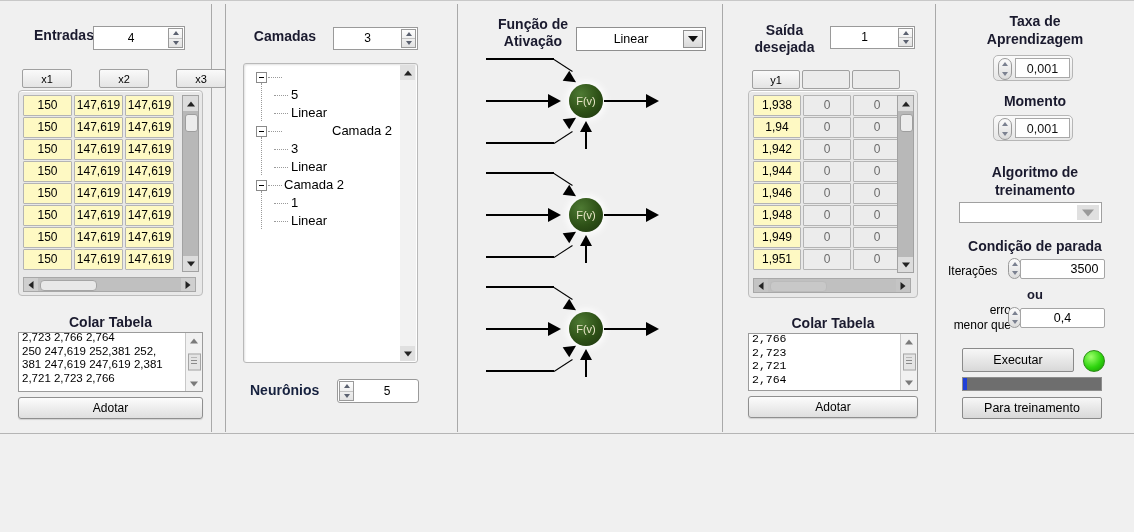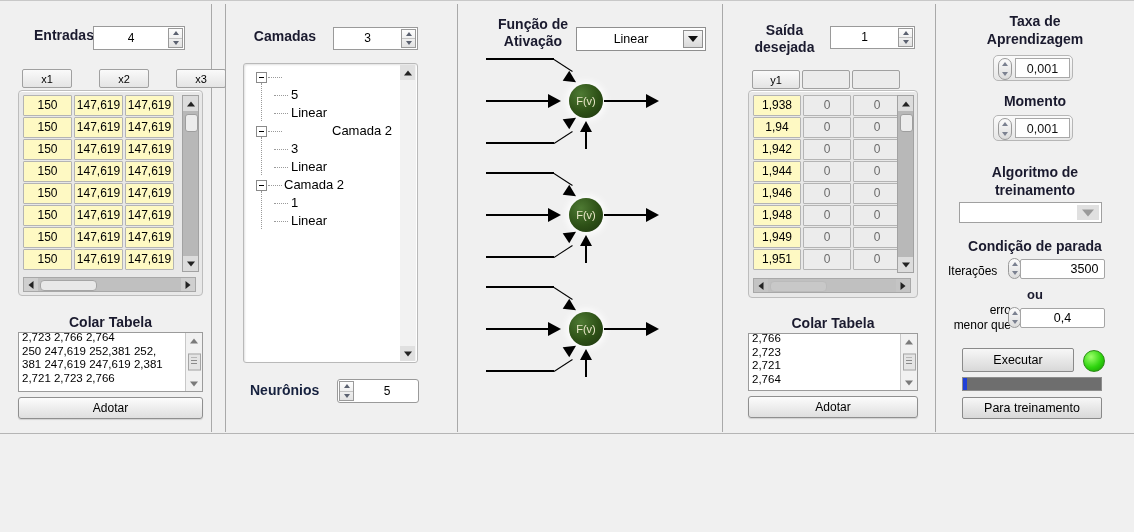--- a/index.html
+++ b/index.html
@@ -530,21 +530,21 @@
         <div class="hsb" style="left:4px;bottom:4px;width:158px;">
           <div class="ar lf" style="background:#c4c4c4;"></div>
           <div class="thumb" style="background:#c8c8c8;border-color:#bbb;"></div>
           <div class="ar rt" style="background:#c4c4c4;"></div>
         </div>
       </div>
 
       <div class="hdr" style="left:748px;top:314px;width:170px;position:absolute;">Colar Tabela</div>
 
       <div class="txtarea" style="left:748px;top:332px;width:170px;height:58px;">
-        <div class="lines" style="top:-2px;">2,766
+        <div class="lines" style="top:-2px;font-family:Liberation Mono, monospace;">2,766
 2,723
 2,721
 2,764</div>
         <div class="tsb">
           <div class="a u"></div>
           <div class="grip"></div>
           <div class="a d"></div>
         </div>
       </div>
 

